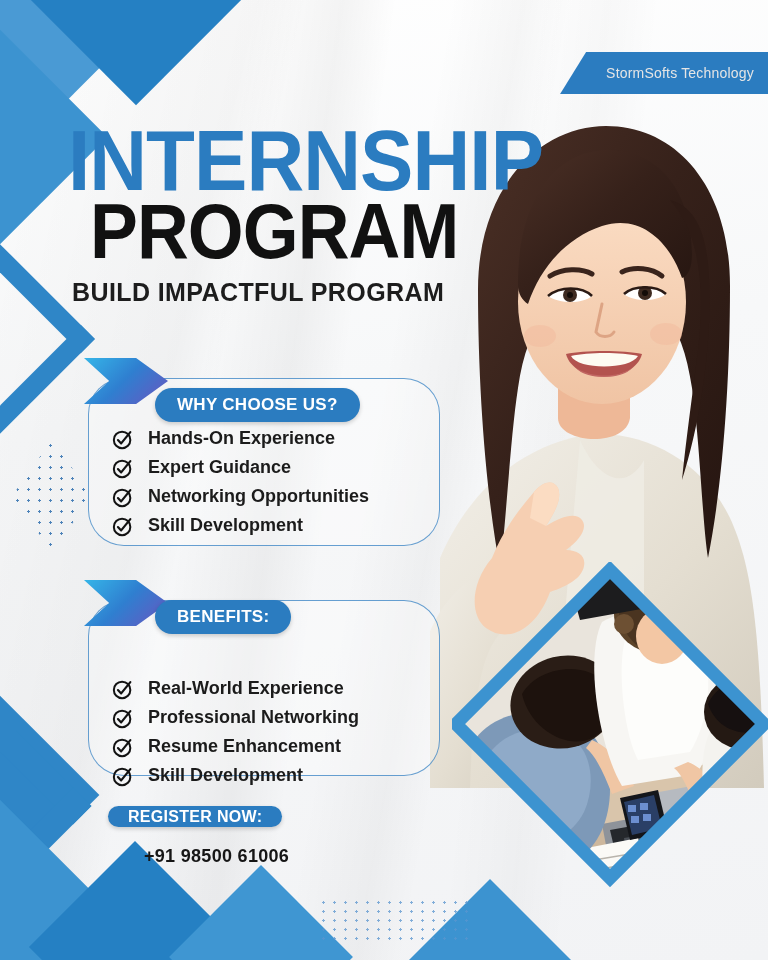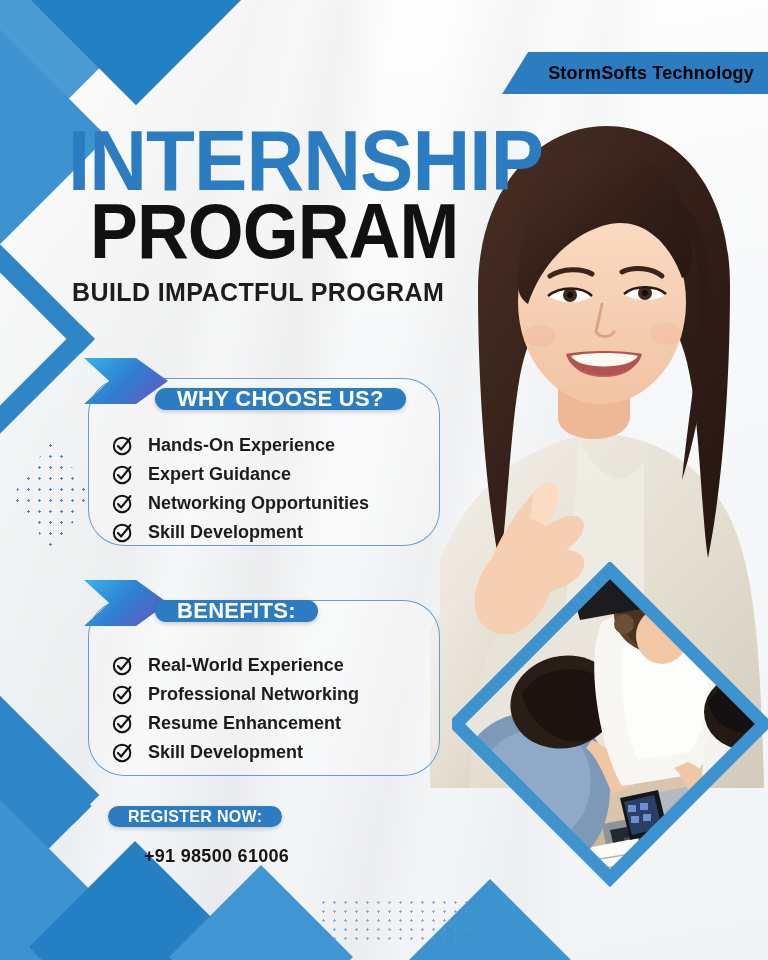--- a/index.html
+++ b/index.html
@@ -63,21 +63,21 @@
   
   .ribbon {
     position:absolute; right:0; top:52px; height:42px;
     padding:0 14px 0 46px;
     background:#2b7cc0;
     display:flex; align-items:center;
     clip-path: polygon(26px 0, 100% 0, 100% 100%, 0 100%);
     box-shadow:0 2px 5px rgba(0,0,0,.18);
   }
   .ribbon-text {
-    color:#000000; font-size:18px; font-weight:bold; letter-spacing:.2px;
+    color:#e5e5e5; font-size:14px; font-weight:normal; letter-spacing:.2px;
     white-space:nowrap;
   }
 
   
   .photo-woman {
     position:absolute; left:430px; top:88px; width:340px; height:700px;
     overflow:hidden;
   }
   .pw-svg { position:absolute; left:0; top:0; }
 
@@ -115,34 +115,34 @@
     position:absolute; width:84px; height:46px;
     background:linear-gradient(135deg,#35b5e8 0%, #2f7fd0 48%, #6a55c0 100%);
     clip-path: polygon(0 0, 62% 0, 100% 50%, 62% 100%, 0 100%, 30% 50%);
     filter: drop-shadow(0 2px 3px rgba(0,0,0,.22));
   }
   .tab-why { left:84px; top:358px; }
   .tab-ben { left:84px; top:580px; }
 
   .pill {
     position:absolute; display:inline-flex; align-items:center;
-    height:22px; padding:0 22px;
+    height:34px; padding:0 22px;
     background:#2b7cc0; border-radius:18px;
-    color:#ffffff; font-size:22px; font-weight:bold; letter-spacing:.3px;
+    color:#ffffff; font-size:17px; font-weight:bold; letter-spacing:.3px;
     box-shadow:0 2px 4px rgba(0,0,0,.18);
     white-space:nowrap;
   }
   .pill-why { left:155px; top:388px; }
   .pill-ben { left:155px; top:600px; }
 
   .list { position:absolute; }
   .list-why { left:112px; top:428px; }
-  .list-ben { left:112px; top:648px; }
+  .list-ben { left:112px; top:678px; }
   .li {
-    display:flex; align-items:flex-end; gap:14px; height:28px; margin-bottom:1px;
+    display:flex; align-items:flex-start; gap:14px; height:28px; margin-bottom:1px;
   }
   .li-text { font-size:18px; font-weight:600; color:#1b1b1b; white-space:nowrap; }
   .chk { width:22px; height:22px; flex:0 0 22px; display:block; }
 
   
   .pill-reg { left:108px; top:806px; height:21px; font-size:16px; padding:0 20px; border-radius:16px; }
   .phone {
     position:absolute; left:112px; top:846px;
     font-size:18px; font-weight:600; color:#161616; letter-spacing:.3px;
     white-space:nowrap;

